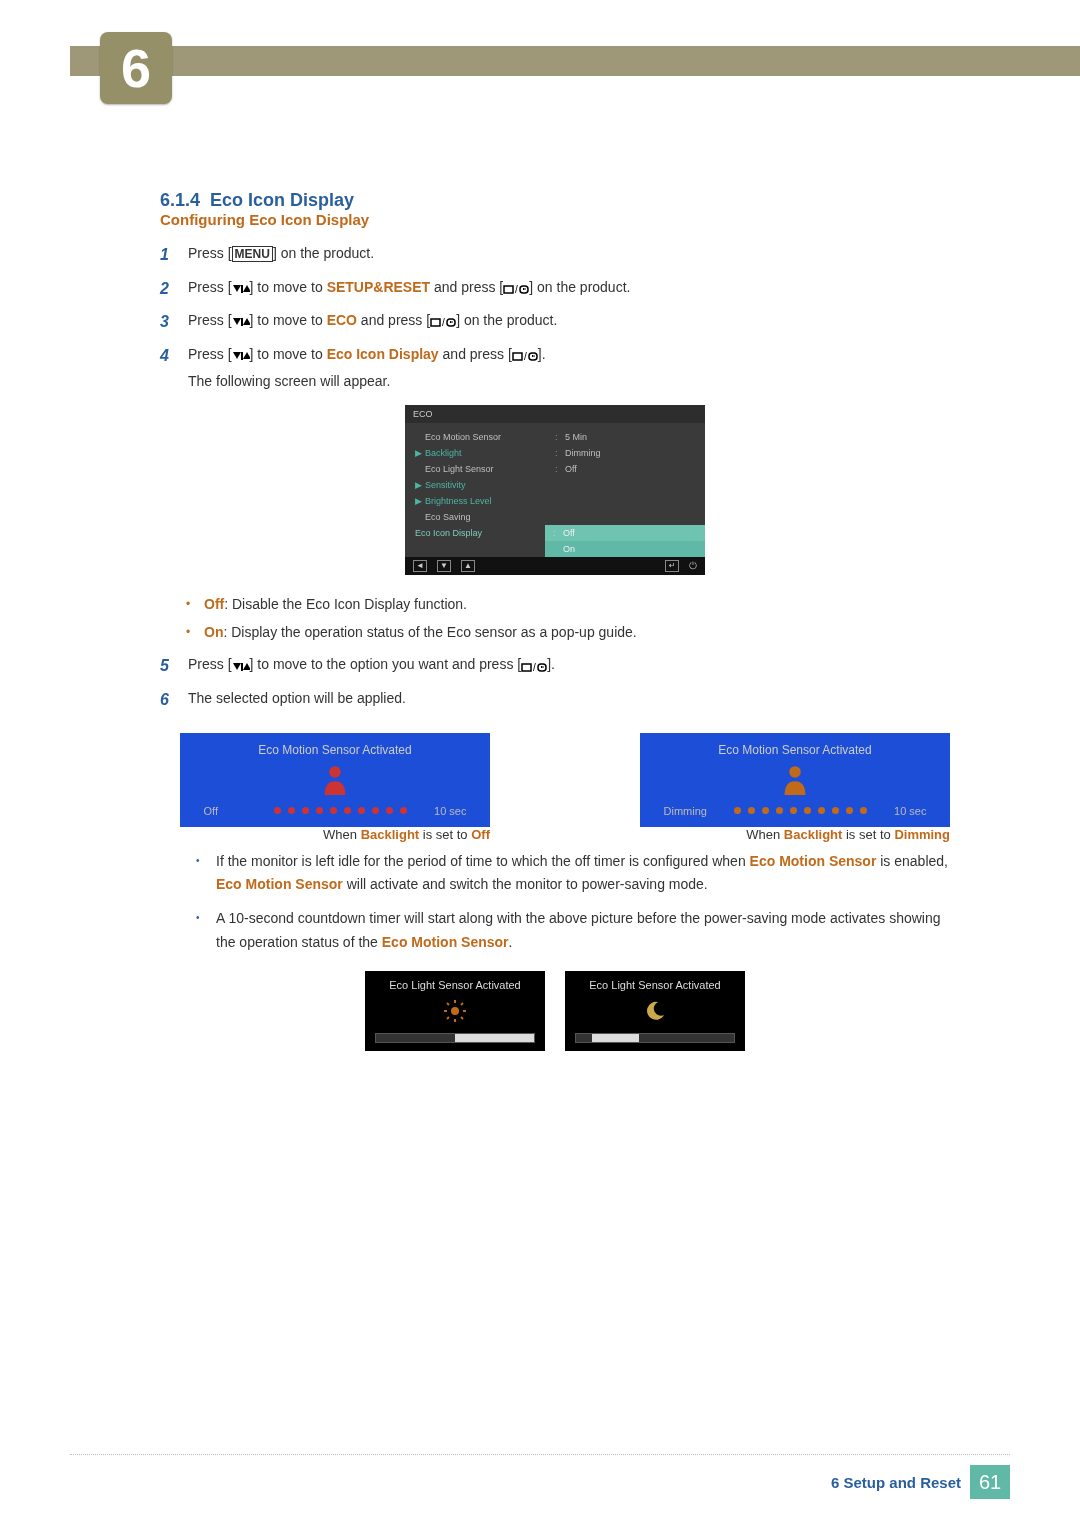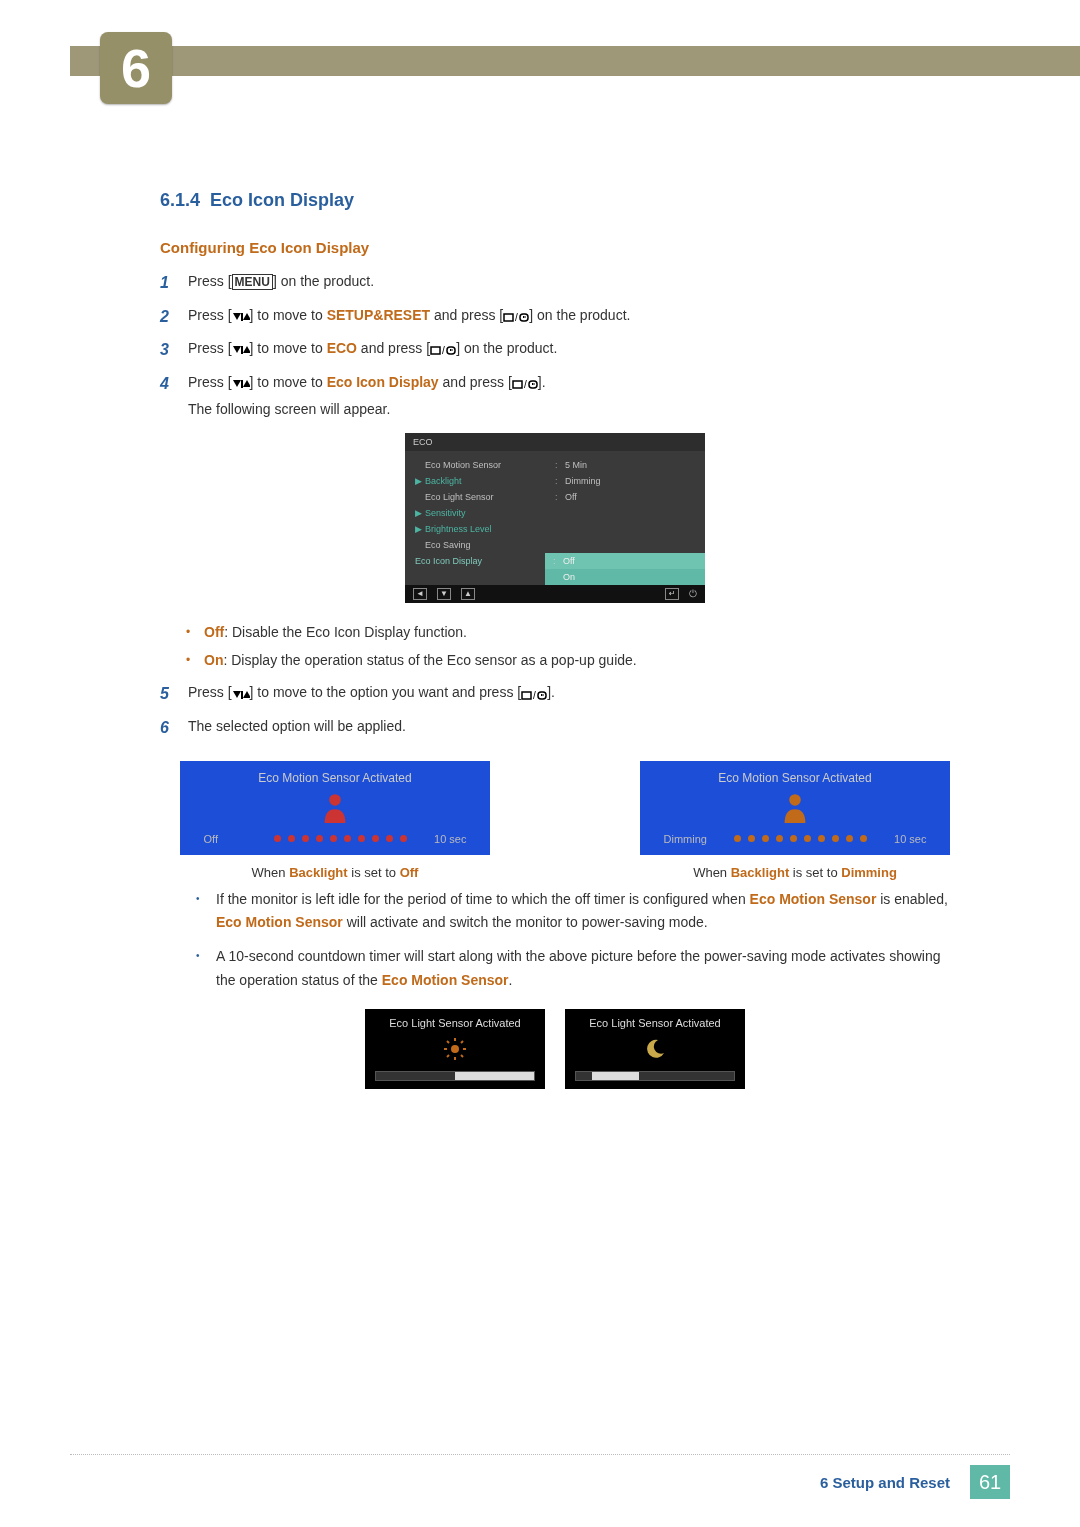--- a/index.html
+++ b/index.html
@@ -52,21 +52,21 @@
 
   .content {
     position: absolute;
     top: 190px;
     left: 160px;
     right: 130px;
   }
 
   .sec-num { color: #2a5f9e; font-weight: bold; font-size: 18px; }
   .sec-title { color: #2a5f9e; font-weight: bold; font-size: 18px; margin-left: 6px; }
-  .subheading { color: #c06a1a; font-weight: bold; font-size: 15px; margin-top: 28px; margin-bottom: 14px; }
+  .subheading { color: #c06a1a; font-weight: bold; font-size: 15px; margin-bottom: 14px; }
 
   .steps { list-style: none; margin-top: 6px; }
   .steps li { display: flex; margin-bottom: 8px; line-height: 1.6; }
   .step-num {
     font-style: italic;
     font-weight: bold;
     color: #2a5f9e;
     width: 28px;
     font-size: 16px;
     flex-shrink: 0;
@@ -178,21 +178,21 @@
     gap:10px;
     font-size:11px;
   }
   .popup .dotrow .lab { color:#bbb; width:60px; text-align:left; }
   .popup .dotrow .end { color:#bbb; width:50px; text-align:right; }
   .popup .dots { display:flex; gap:7px; }
   .popup .dots span {
     width:7px;height:7px;border-radius:50%;background:#c33;display:inline-block;
   }
   .popup.dim .dots span { background:#c06a1a; }
-  .popup-caption { text-align:center; margin-top:10px; font-size:13px; }
+  .popup-caption { text-align:right; font-size:13px; }
 
   .popups-row2 {
     display:flex;
     justify-content:center;
     gap:20px;
     margin: 16px 0 14px 0;
   }
   .popup2 {
     background:#000;
     width:180px;
@@ -214,21 +214,21 @@
   }
   .popup2.low .bar .fill { left:10%; right:60%; }
 
   
   .footer {
     position:absolute;
     bottom:28px;
     right:70px;
     display:flex;
     align-items:center;
-    gap:20px;
+    gap:9px;
   }
   .footer-text { color:#2a5f9e; font-weight:bold; font-size:15px; }
   .footer-badge {
     background:#5fb9a6;
     color:#fff;
     font-weight:normal;
     font-size:20px;
     width:40px;height:34px;
     display:flex;align-items:center;justify-content:center;
   }

